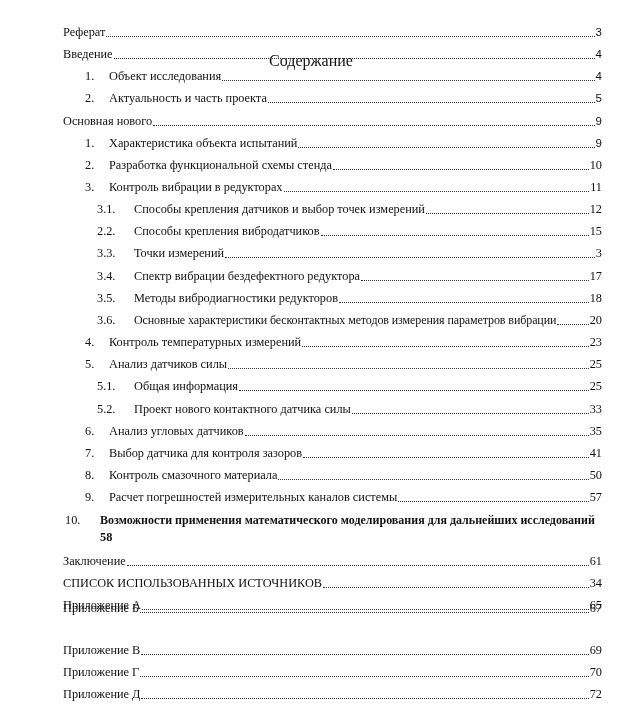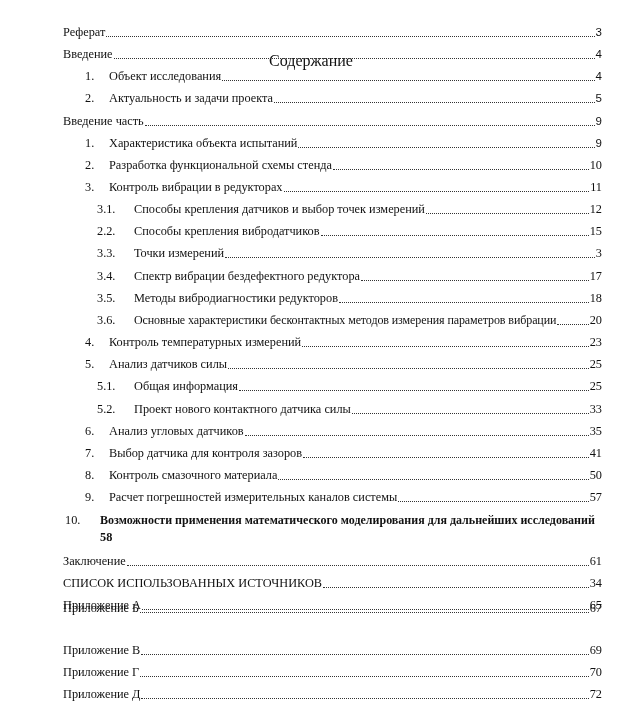--- a/index.html
+++ b/index.html
@@ -61,27 +61,27 @@
 
   <div class="row" style="top:44px">
     <span class="num" style="margin-left:22px;width:24px">1.</span>
     <span class="text">Объект исследования</span>
     <span class="dots"></span>
     <span class="page sans">4</span>
   </div>
 
   <div class="row" style="top:66px">
     <span class="num" style="margin-left:22px;width:24px">2.</span>
-    <span class="text">Актуальность и задачи проекта</span>
+    <span class="text">Актуальность и часть проекта</span>
     <span class="dots"></span>
     <span class="page sans">5</span>
   </div>
 
   <div class="row" style="top:89px">
-    <span class="text">Введение часть</span>
+    <span class="text">Основная нового</span>
     <span class="dots"></span>
     <span class="page sans">9</span>
   </div>
 
   <div class="row" style="top:111px">
     <span class="num" style="margin-left:22px;width:24px">1.</span>
     <span class="text">Характеристика объекта испытаний</span>
     <span class="dots"></span>
     <span class="page sans">9</span>
   </div>

